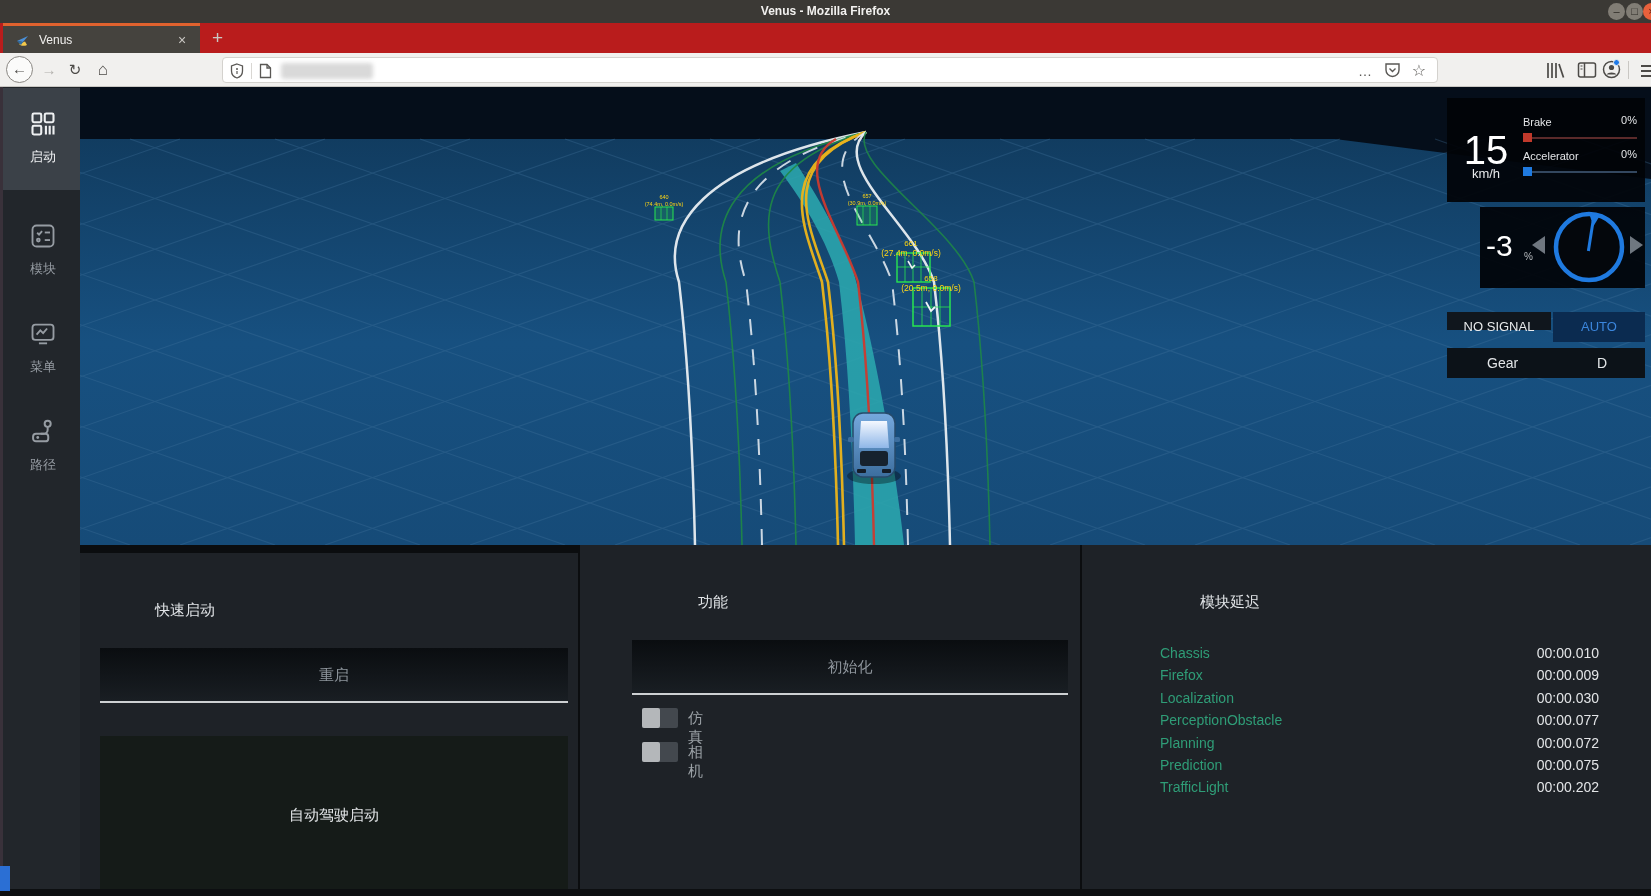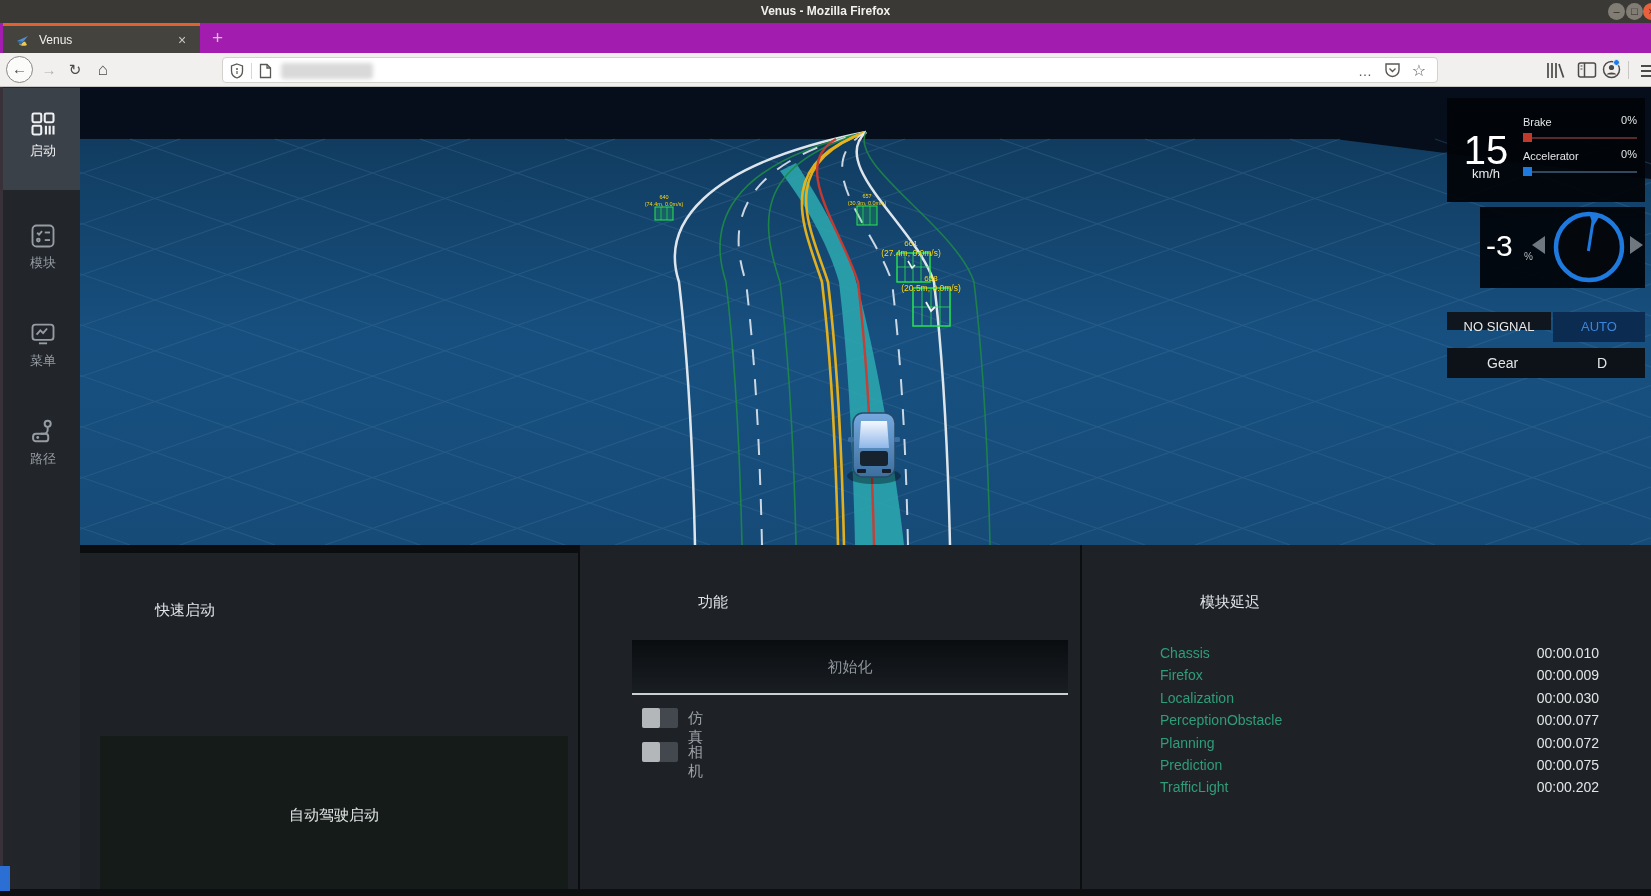--- a/index.html
+++ b/index.html
@@ -9,21 +9,21 @@
 
   
   .titlebar { position:absolute; left:0; top:0; width:1651px; height:23px; background:#3b3935; }
   .titlebar-title { position:absolute; left:0; right:0; top:4px; text-align:center; color:#f2f1ef; font-size:12px; font-weight:bold; }
   .winbtn { position:absolute; top:3px; width:17px; height:17px; border-radius:50%; background:#817d75; color:#2a2722; font-size:11px; line-height:16px; text-align:center; }
   .winbtn.min { right:26px; }
   .winbtn.max { right:8px; }
   .winbtn.close { right:-9px; background:#e8613c; color:#5d1c0c; }
 
   
-  .tabbar { position:absolute; left:0; top:23px; width:1651px; height:30px; background:#a21caf; }
+  .tabbar { position:absolute; left:0; top:23px; width:1651px; height:30px; background:#b91c1c; }
   .tab { position:absolute; left:3px; top:0; width:197px; height:30px; background:#45433e; border-top:3px solid #e0622e; }
   .tab-favicon { position:absolute; left:12px; top:7px; width:16px; height:16px; }
   .tab-title { position:absolute; left:36px; top:7px; color:#f0efed; font-size:12px; }
   .tab-close { position:absolute; left:175px; top:6px; color:#c9c7c3; font-size:14px; line-height:16px; }
   .newtab-btn { position:absolute; left:212px; top:3px; color:#c9c7c3; font-size:19px; line-height:24px; }
 
   
   .navbar { position:absolute; left:0; top:53px; width:1651px; height:34px; background:#f1f0ee; border-bottom:1px solid #c9c7c3; }
   .nav-ico { position:absolute; top:8px; color:#4c4a47; font-size:15px; line-height:18px; text-align:center; width:22px; }
   .back-circle { position:absolute; left:6px; top:3px; width:27px; height:27px; border:1.5px solid #8a8782; border-radius:50%; background:#fbfbfa; color:#4c4a47; font-size:15px; line-height:24px; text-align:center; }
@@ -34,21 +34,21 @@
   .toolbar-right-ico { position:absolute; top:7px; color:#4c4a47; width:22px; text-align:center; font-size:14px; line-height:20px; }
   .toolbar-sep { position:absolute; left:1628px; top:8px; width:1px; height:18px; background:#c9c7c3; }
   .hamburger span { display:block; width:14px; height:2px; background:#4c4a47; margin:3px auto 0; }
   .acct-dot { position:absolute; right:2px; top:-1px; width:7px; height:7px; border-radius:50%; background:#1f7ae8; border:1px solid #f1f0ee; }
 
   
   .app-sidebar { position:absolute; left:0; top:87px; width:80px; height:809px; background:#22262b; border-left:3px solid #39313a; }
   .side-item { position:absolute; left:0; width:80px; height:102px; color:#969ca3; text-align:center; }
   .side-item.active { background:#3b4148; color:#eef0f2; }
   .side-item svg { margin-top:22px; }
-  .side-label { display:block; font-size:13px; }
+  .side-label { display:block; margin-top:6px; font-size:13px; }
 
   
   .scene { position:absolute; left:80px; top:87px; width:1571px; height:458px; background:#0b2c49; overflow:hidden; }
   .scene svg.world { position:absolute; left:0; top:0; }
 
   
   .hud-speed { position:absolute; left:1367px; top:11px; width:198px; height:104px; background:rgba(1,3,7,.93); }
   .speed-num { position:absolute; left:10px; top:30px; width:58px; text-align:center; color:#fff; font-size:40px; }
   .speed-unit { position:absolute; left:10px; top:68px; width:58px; text-align:center; color:#e8eaec; font-size:13px; }
   .pedal-label { position:absolute; left:76px; color:#e3e5e7; font-size:11px; }
@@ -314,20 +314,21 @@
     <div class="hud-gear">
       <span class="gear-label">Gear</span>
       <span class="gear-value">D</span>
     </div>
   </div>
 
   <div class="panels">
 
     <div class="panel" style="left:0;width:498px;margin-top:8px;">
       <div class="panel-title" style="left:75px;">快速启动</div>
+      <div class="dark-btn" style="left:20px;top:95px;width:468px;">重启</div>
       <div class="autodrive-btn">自动驾驶启动</div>
     </div>
 
     <div class="panel" style="left:500px;width:500px;">
       <div class="panel-title" style="left:118px;">功能</div>
       <div class="dark-btn" style="left:52px;top:95px;width:436px;">初始化</div>
       <div class="toggle-row" style="top:163px;">
         <div class="toggle">
             <div class="knob"></div>
           </div>

